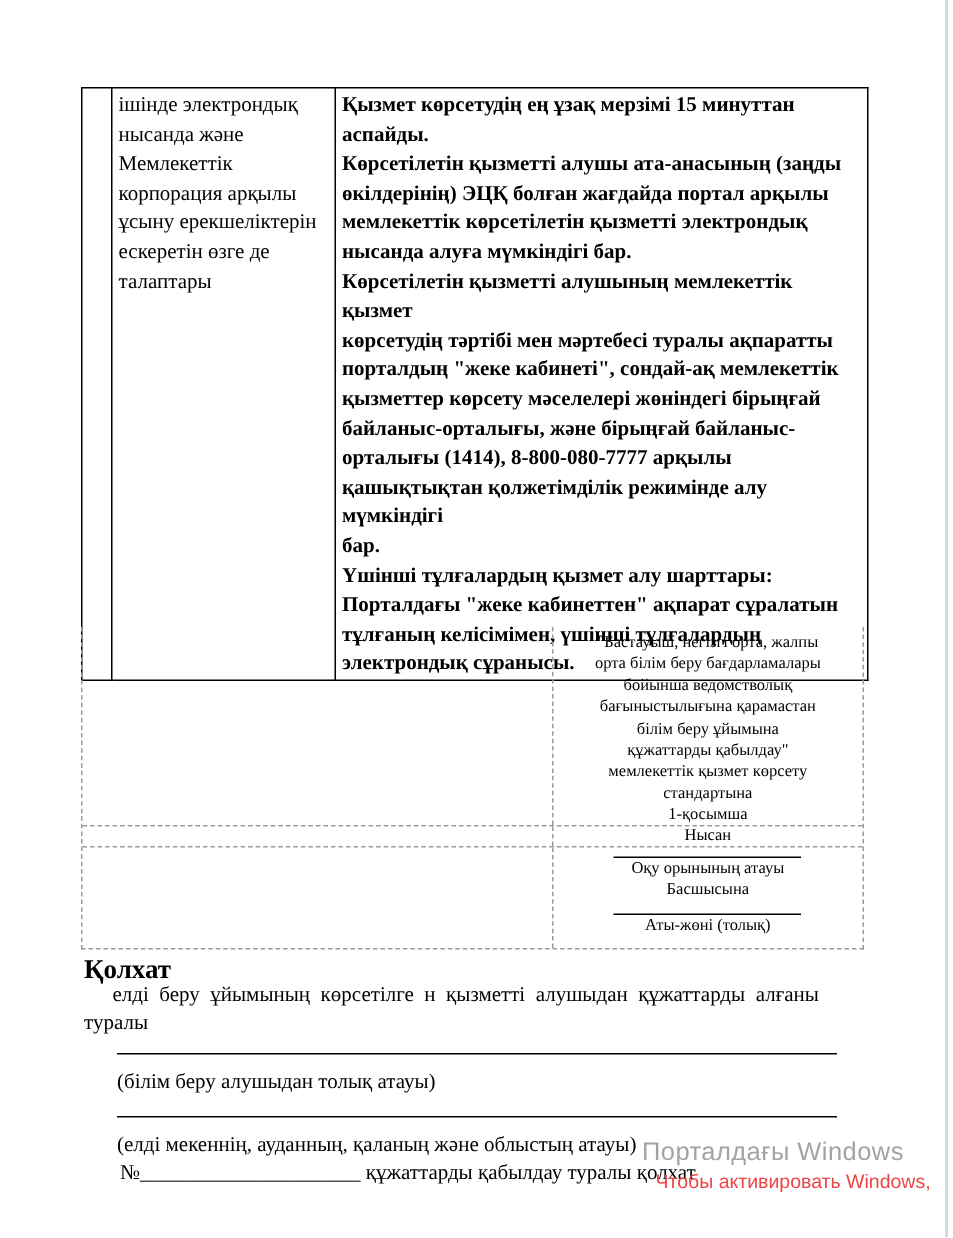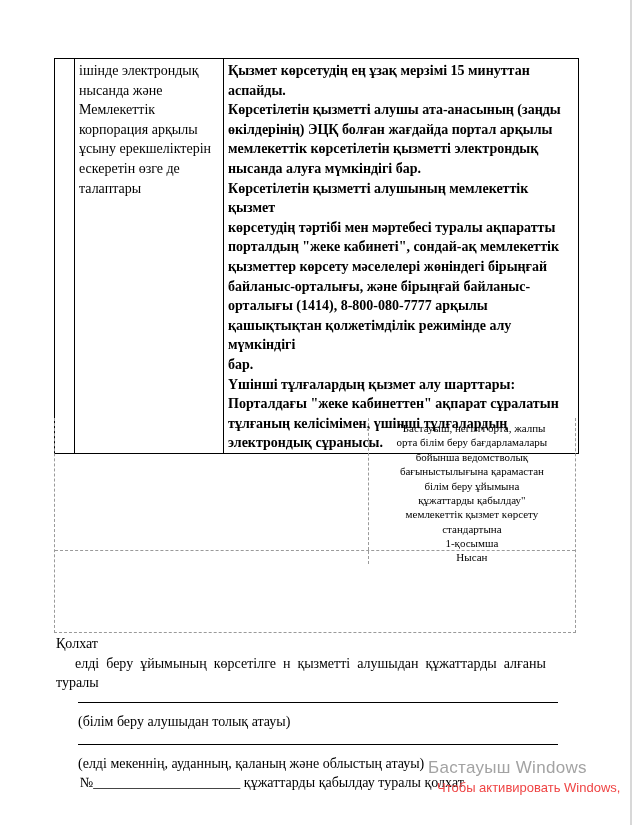--- a/index.html
+++ b/index.html
@@ -69,22 +69,22 @@
     width: 125px;
     border-top: 1px solid #000;
     margin: 0 auto;
   }
   .sign-gap { height: 9px; }
 
   
   .kolkhat {
     position: absolute;
     left: 56px; top: 636px;
-    font-size: 14px;
-    font-weight: normal;
+    font-size: 18px;
+    font-weight: bold;
   }
   .receipt-par {
     position: absolute;
     left: 56px; top: 654px;
     width: 522px;
     font-size: 14px;
     line-height: 19px;
     text-indent: 19px;
     word-spacing: 3.5px;
     white-space: pre-line;
@@ -174,33 +174,44 @@
 білім беру ұйымына
 құжаттарды қабылдау"
 мемлекеттік қызмет көрсету
 стандартына
 1-қосымша</div>
     </div>
     <div class="dashed-row row-nysan">
       <div class="dcell-left"></div>
       <div class="dcell-right nysan-text">Нысан</div>
     </div>
+    <div class="dashed-row row-sign">
+      <div class="dcell-left"></div>
+      <div class="dcell-right sign-block">
+        <div class="sign-line"></div>
+        <div>Оқу орынының атауы</div>
+        <div>Басшысына</div>
+        <div class="sign-gap"></div>
+        <div class="sign-line"></div>
+        <div>Аты-жөні (толық)</div>
+      </div>
+    </div>
   </div>
 
   <div class="kolkhat">Қолхат</div>
 
   <div class="receipt-par">елді беру ұйымының көрсетілге н қызметті алушыдан құжаттарды алғаны
 туралы</div>
 
   <div class="blank-line line-1"></div>
   <div class="caption caption-1">(білім беру алушыдан толық атауы)</div>
 
   <div class="blank-line line-2"></div>
   <div class="caption caption-2">(елді мекеннің, ауданның, қаланың және облыстың атауы)</div>
 
   <div class="number-line">№_____________________ құжаттарды қабылдау туралы қолхат</div>
 
-  <div class="wm-1" style="color: rgb(163, 163, 163);">Бастауыш Windows</div>
+  <div class="wm-1" style="color: rgb(163, 163, 163);">Порталдағы Windows</div>
   <div class="wm-2" style="color: #ef4444;">Чтобы активировать Windows,</div>
 
   <div class="page-edge"></div>
 
 </div>
 
 </body></html>

